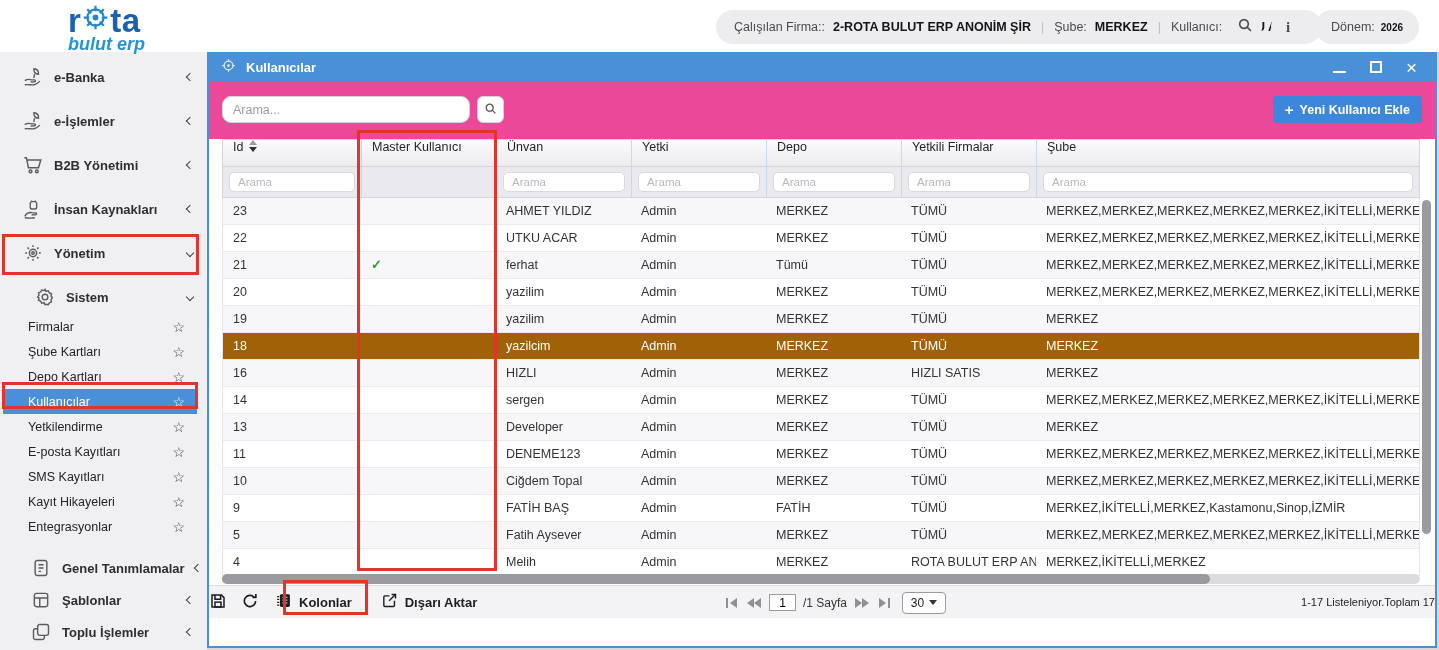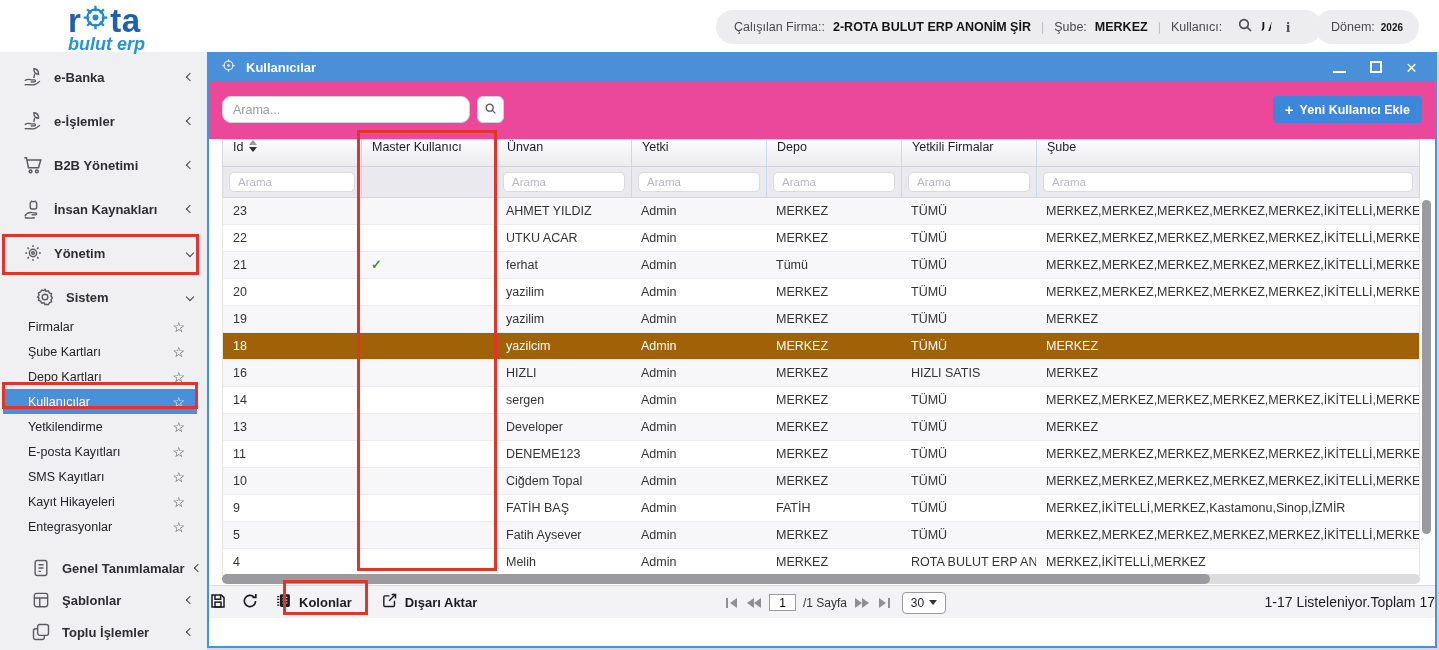--- a/index.html
+++ b/index.html
@@ -85,21 +85,21 @@
   .wfooter{position:absolute;left:0px;top:531px;width:1226px;height:33px;background:#f3f3f5;border-top:1px solid #dcdcdf;display:flex;align-items:center;padding:0 0;font-size:13px;color:#1d1d21}
   .ftool{display:flex;align-items:center;gap:7px;font-weight:600;cursor:pointer;white-space:nowrap}
   .ftool+.ftool{margin-left:14px}
   .ftool.sep{border-left:1px solid #d2d2d6;padding-left:14px}
   .pager{position:absolute;left:516px;top:0;height:33px;display:flex;align-items:center;gap:7px}
   .pager .pico{display:inline-flex;cursor:pointer}
   .pginput{width:27px;height:17px;border:1px solid #9a9aa0;font-size:12px;text-align:center;font-family:inherit;background:#fff}
   .pgtext{font-size:12px;color:#333;white-space:nowrap}
   .pgsize{width:44px;height:22px;border:1px solid #9a9aa0;border-radius:4px;background:#fff;display:flex;align-items:center;justify-content:center;gap:5px;font-size:12px;cursor:pointer;margin-left:4px}
   .caret{width:0;height:0;border-left:4px solid transparent;border-right:4px solid transparent;border-top:5px solid #333}
-  .fsummary{margin-left:auto;font-size:14px;font-weight:400;color:#1d1d21;white-space:nowrap}
+  .fsummary{margin-left:auto;font-size:11px;font-weight:400;color:#1d1d21;white-space:nowrap}
 
   
   .anno{position:absolute;border:3px solid #e2342a;z-index:50;pointer-events:none}
 </style>
 </head>
 <body>
 
 <div class="stage">
 
   <div class="topbar">

